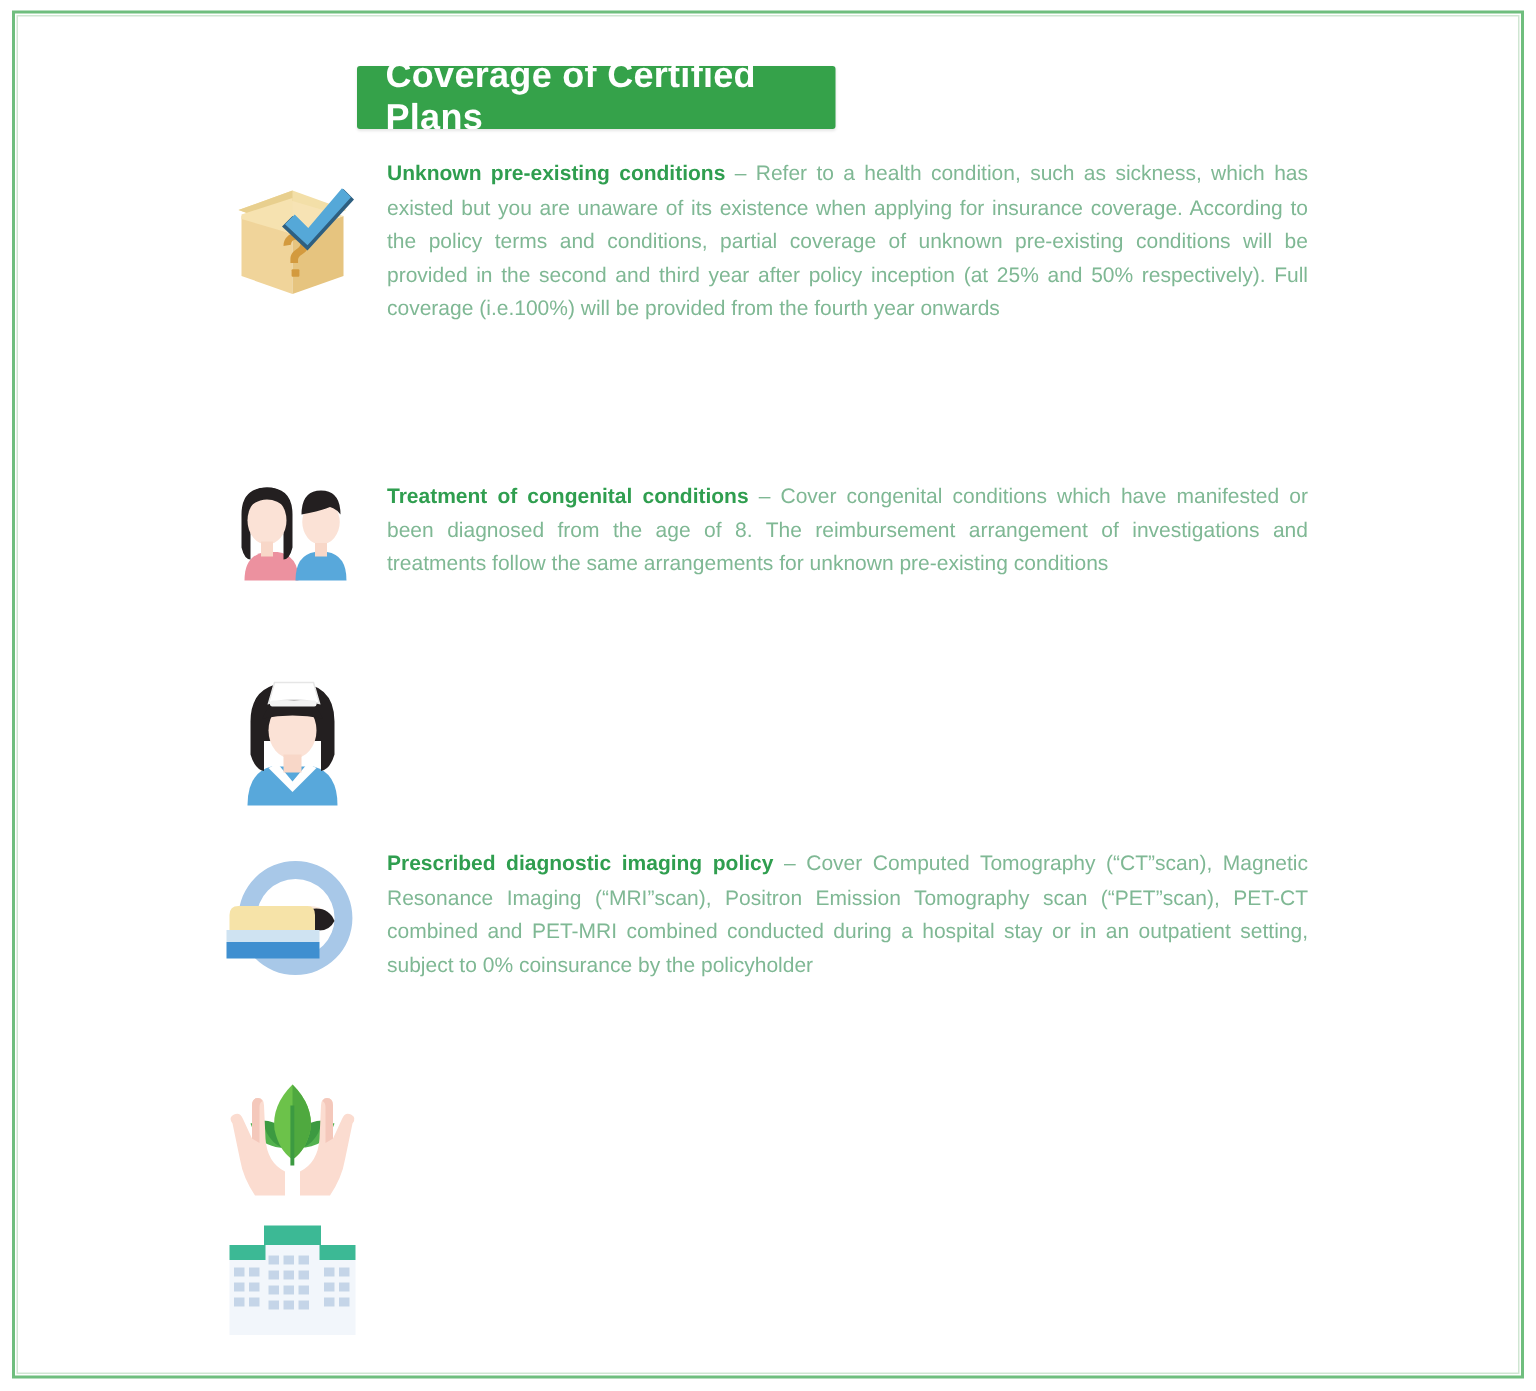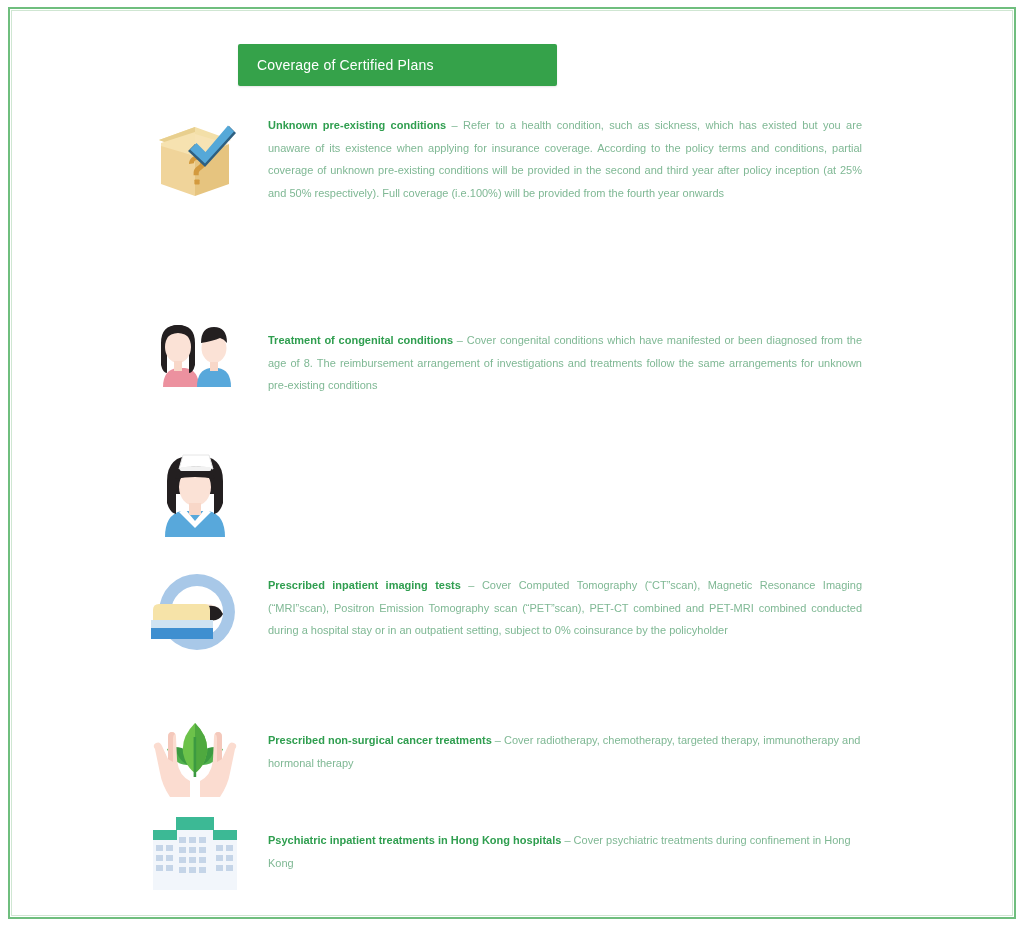--- a/index.html
+++ b/index.html
@@ -55,22 +55,22 @@
     width: 319px;
     height: 42px;
     background: #35a24a;
     border-radius: 2px;
     display: flex;
     align-items: center;
     box-shadow: 0 1px 2px rgba(0,0,0,0.10);
   }
   .header-title {
     color: #ffffff;
-    font-size: 14px;
-    font-weight: normal;
+    font-size: 24px;
+    font-weight: bold;
     letter-spacing: 0.2px;
     padding-left: 19px;
   }
 
   
   .rows {
     position: absolute;
     left: 0;
     top: 100px;
     width: 1024px;
@@ -87,22 +87,22 @@
     flex: 0 0 122px;
     display: flex;
     justify-content: center;
     align-items: flex-start;
   }
   .text-cell {
     flex: 1 1 auto;
     padding-top: 2px;
   }
   .para {
-    margin: 12px;
-    font-size: 11px;
+    margin: 2px;
+    font-size: 14px;
     line-height: 22.6px;
     color: #7fb894;
     text-align: justify;
     text-justify: inter-word;
   }
   .para.nojustify { text-align: left; }
   .lead {
     font-weight: bold;
     color: #2f9e4f;
   }
@@ -217,21 +217,21 @@
 
             <path d="M62 46 q12 -2 16 8 q-4 8 -14 6 q-6 -6 -2 -14 z" fill="#231f20"></path>
 
             <path d="M8 50 q0 -6 6 -6 l46 0 q5 0 5 6 l0 10 l-57 0 z" fill="#f6e3a8"></path>
 
             <rect x="6" y="60" width="62" height="8" fill="#cfe3f2"></rect>
             <rect x="6" y="68" width="62" height="11" fill="#3f8fd0"></rect>
           </svg>
         </div>
         <div class="text-cell">
-          <p class="para"><span class="lead">Prescribed inpatient imaging tests</span><span> – </span><span>Cover Computed Tomography (“CT”scan), Magnetic Resonance Imaging (“MRI”scan), Positron Emission Tomography scan (“PET”scan), PET-CT combined and PET-MRI combined conducted during a hospital stay or in an outpatient setting, subject to 0% coinsurance by the policyholder</span></p>
+          <p class="para"><span class="lead">Prescribed diagnostic imaging policy</span><span> – </span><span>Cover Computed Tomography (“CT”scan), Magnetic Resonance Imaging (“MRI”scan), Positron Emission Tomography scan (“PET”scan), PET-CT combined and PET-MRI combined conducted during a hospital stay or in an outpatient setting, subject to 0% coinsurance by the policyholder</span></p>
         </div>
       </div>
 
       <div class="row" style="top:615px;">
         <div class="icon-cell">
           <svg class="icon" width="96" height="86" viewBox="0 0 96 86">
 
             <path d="M48 50 q-22 2 -28 -16 q20 -6 28 16 z" fill="#52b14e"></path>
             <path d="M48 50 q22 2 28 -16 q-20 -6 -28 16 z" fill="#52b14e"></path>
             <path d="M48 52 q-16 -2 -20 -20 q16 0 20 20 z" fill="#3c9a41"></path>
@@ -240,23 +240,20 @@
             <path d="M48 8 q14 14 12 30 q-3 14 -12 20 q-9 -6 -12 -20 q-2 -16 12 -30 z" fill="#6cc24a"></path>
             <path d="M48 8 q14 14 12 30 q-3 14 -12 20 z" fill="#4fa93f"></path>
             <rect x="46.6" y="22" width="2.6" height="40" fill="#3c9a41"></rect>
 
             <path d="M8 34 q-3 -4 1 -6 q4 -2 6 3 l6 13 l0 -22 q0 -5 4 -5 q4 0 4 5 l1 22 q1 16 13 22 l0 16 l-20 0 q-8 -12 -10 -24 z" fill="#fbdcd0"></path>
 
             <path d="M88 34 q3 -4 -1 -6 q-4 -2 -6 3 l-6 13 l0 -22 q0 -5 -4 -5 q-4 0 -4 5 l-1 22 q-1 16 -13 22 l0 16 l20 0 q8 -12 10 -24 z" fill="#fbdcd0"></path>
             <path d="M21 44 l0 -22 q0 -5 4 -5 q2 0 3 2 q-2 1 -2 4 l0 24 z" fill="#f4c8bb"></path>
             <path d="M75 44 l0 -22 q0 -5 -4 -5 q-2 0 -3 2 q2 1 2 4 l0 24 z" fill="#f4c8bb"></path>
           </svg>
-        </div>
-        <div class="text-cell">
-          <p class="para nojustify"><span class="lead">Prescribed non-surgical cancer treatments</span><span> – </span><span>Cover radiotherapy, chemotherapy, targeted therapy, immunotherapy and hormonal therapy</span></p>
         </div>
       </div>
 
       <div class="row" style="top:715px;">
         <div class="icon-cell">
           <svg class="icon" width="96" height="80" viewBox="0 0 96 80">
 
             <rect x="29" y="2" width="38" height="13" fill="#3cb995"></rect>
 
             <rect x="29" y="15" width="38" height="60" fill="#f2f6fb"></rect>
@@ -290,20 +287,17 @@
 
               <rect x="69" y="30" width="7" height="6"></rect>
                 <rect x="79" y="30" width="7" height="6"></rect>
               <rect x="69" y="40" width="7" height="6"></rect>
                 <rect x="79" y="40" width="7" height="6"></rect>
               <rect x="69" y="50" width="7" height="6"></rect>
                 <rect x="79" y="50" width="7" height="6"></rect>
             </g>
           </svg>
         </div>
-        <div class="text-cell">
-          <p class="para nojustify"><span class="lead">Psychiatric inpatient treatments in Hong Kong hospitals</span><span> – </span><span>Cover psychiatric treatments during confinement in Hong Kong</span></p>
-        </div>
       </div>
 
     </div>
   </div>
 </div>
 
 </body></html>

